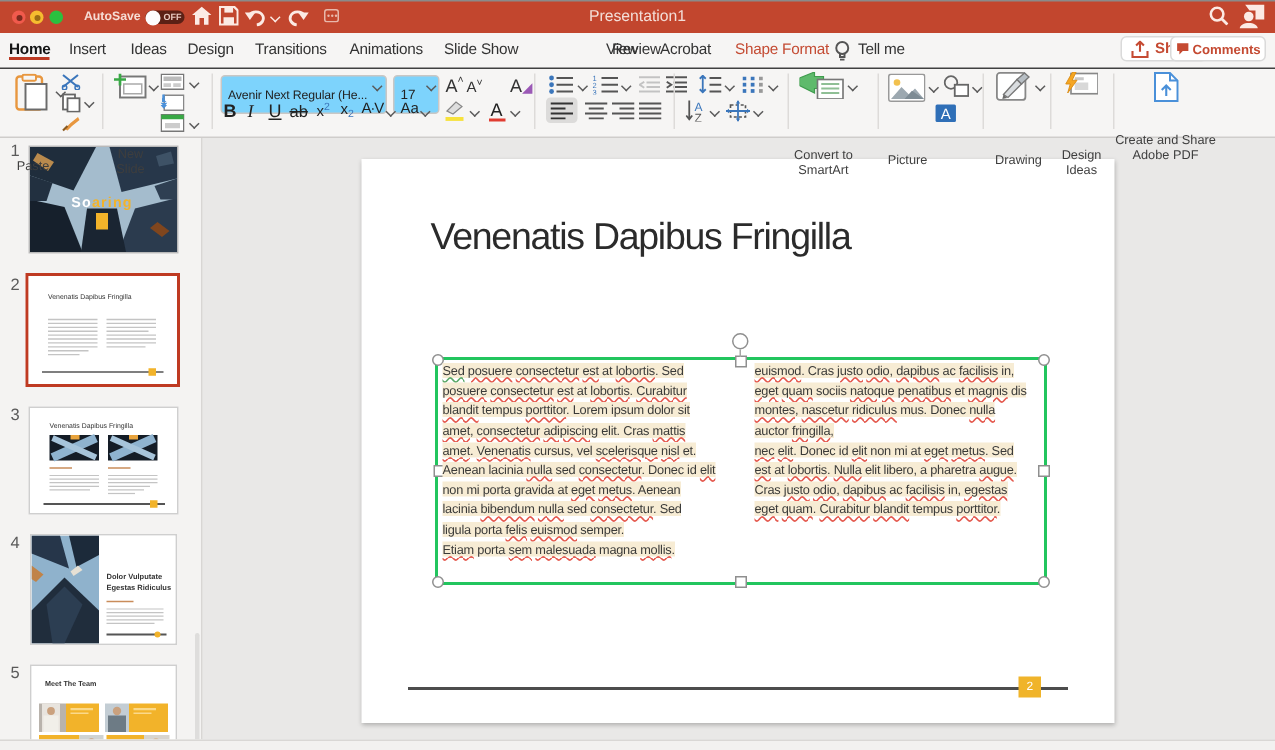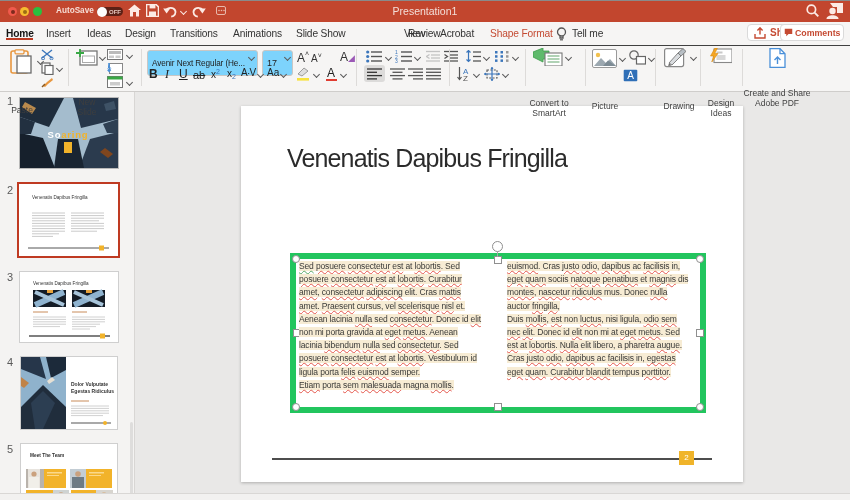--- a/index.html
+++ b/index.html
@@ -30,21 +30,21 @@
   .rlabel{position:absolute;font-size:8.5px;color:#3e3e3e;text-align:center;line-height:9.5px;white-space:nowrap;margin-top:31px;}
   .chev{position:absolute;width:4px;height:4px;border-right:1.3px solid #5a5a5a;border-bottom:1.3px solid #5a5a5a;transform:rotate(45deg);}
   .fbox{position:absolute;background:#7dd3fc;border:1px solid #c9c7c5;border-radius:3px;font-size:9px;color:#222;
         display:flex;align-items:center;padding:12px 4px;box-sizing:border-box;white-space:nowrap;overflow:hidden;}
   .ric{position:absolute;font-size:12px;color:#444;}
   
   #canvas{position:absolute;left:134px;top:92px;width:716px;height:401px;background:#e9e8e7;}
   #slide{position:absolute;left:107px;top:14px;width:502px;height:376px;background:#fff;box-shadow:0 1px 3px rgba(0,0,0,.25);}
   #stitle{position:absolute;left:46px;top:38px;font-size:25px;color:#2b2b2b;letter-spacing:-0.85px;}
   
-  #tbox{position:absolute;left:49px;top:147px;width:404px;height:148px;border:6px solid #22c55e;}
+  #tbox{position:absolute;left:49px;top:132px;width:404px;height:148px;border:2px solid #22c55e;}
   .handle{position:absolute;width:6px;height:6px;background:#fff;border:1px solid #8f8f8f;}
   .handle.round{border-radius:50%;}
   #rotg{position:absolute;left:195.5px;top:-18px;width:9px;height:9px;border:1px solid #8f8f8f;border-radius:50%;background:#fff;}
   #rots{position:absolute;left:200.5px;top:-7.5px;width:1px;height:5px;background:#a6a6a6;}
   .col{position:absolute;top:1px;font-size:8.5px;line-height:13.2px;color:#3a3a38;white-space:nowrap;letter-spacing:-0.15px;}
   .col span.hl{background:#f7ecd4;}
   u{ text-decoration-line:underline; text-decoration-style:wavy; text-decoration-color:#e4574c;
      text-decoration-thickness:1px; text-underline-offset:1px;}
   u.g{text-decoration-color:#58a866;}
   
@@ -71,35 +71,34 @@
         <div class="handle" style="left:-3.5px;top:70px;"></div>
         <div class="handle" style="right:-3.5px;top:70px;"></div>
         <div class="handle round" style="left:-4px;bottom:-4px;"></div>
         <div class="handle" style="left:198px;bottom:-3.5px;"></div>
         <div class="handle round" style="right:-4px;bottom:-4px;"></div>
         <div id="rots"></div>
           <div id="rotg"></div>
         <div class="col" id="col1" style="left:3px;">
           <div><span class="hl"><u class="g">Sed</u> <u>posuere</u> <u>consectetur</u> <u>est</u> at <u>lobortis</u>. Sed</span></div>
           <div><span class="hl"><u>posuere</u> <u>consectetur</u> <u>est</u> at <u>lobortis</u>. <u>Curabitur</u></span></div>
+          <div><span class="hl"><u>blandit</u> tempus <u>porttitor</u>. Lorem ipsum dolor sit</span></div>
           <div><span class="hl"><u>amet</u>, <u>consectetur</u> <u>adipiscing</u> elit. Cras <u>mattis</u></span></div>
-          <div><span class="hl"><u>amet</u>. <u>Praesent</u> cursus, vel <u>scelerisque</u> <u>nisl</u> et.</span></div>
+          <div><span class="hl"><u>amet</u>. <u>Venenatis</u> cursus, vel <u>scelerisque</u> <u>nisl</u> et.</span></div>
           <div><span class="hl">Aenean lacinia <u>nulla</u> sed <u>consectetur</u>. Donec id <u>elit</u></span></div>
           <div><span class="hl">non mi porta gravida at <u>eget</u> <u>metus</u>. Aenean</span></div>
           <div><span class="hl">lacinia <u>bibendum</u> <u>nulla</u> sed <u>consectetur</u>. Sed</span></div>
-          <div><span class="hl"><u>posuere</u> <u>consectetur</u> <u>est</u> at <u>lobortis</u>. Vestibulum id</span></div>
           <div><span class="hl">ligula porta <u>felis</u> <u>euismod</u> semper.</span></div>
           <div><span class="hl"><u>Etiam</u> porta <u>sem</u> <u>malesuada</u> magna <u>mollis</u>.</span></div>
         </div>
         <div class="col" id="col2" style="left:211px;">
           <div><span class="hl"><u>euismod</u>. Cras <u>justo</u> <u>odio</u>, <u>dapibus</u> ac <u>facilisis</u> in,</span></div>
           <div><span class="hl"><u>eget</u> <u>quam</u> sociis <u>natoque</u> <u>penatibus</u> et <u>magnis</u> dis</span></div>
           <div><span class="hl"><u>montes</u>, <u>nascetur</u> <u>ridiculus</u> mus. Donec <u>nulla</u></span></div>
           <div><span class="hl">auctor <u>fringilla</u>,</span></div>
-          <div><span class="hl">Duis <u>mollis</u>, <u>est</u> non <u>luctus</u>, nisi ligula, <u>odio</u> <u>sem</u></span></div>
           <div><span class="hl"><u>nec</u> <u>elit</u>. Donec id <u>elit</u> non mi at <u>eget</u> <u>metus</u>. Sed</span></div>
           <div><span class="hl"><u>est</u> at <u>lobortis</u>. <u>Nulla</u> elit libero, a pharetra <u>augue</u>.</span></div>
           <div><span class="hl">Cras <u>justo</u> <u>odio</u>, <u>dapibus</u> ac <u>facilisis</u> in, <u>egestas</u></span></div>
           <div><span class="hl"><u>eget</u> <u>quam</u>. <u>Curabitur</u> <u>blandit</u> tempus <u>porttitor</u>.</span></div>
         </div>
       </div>
       <div id="fline"></div>
       <div id="fnum">2</div>
     </div>
   </div>

